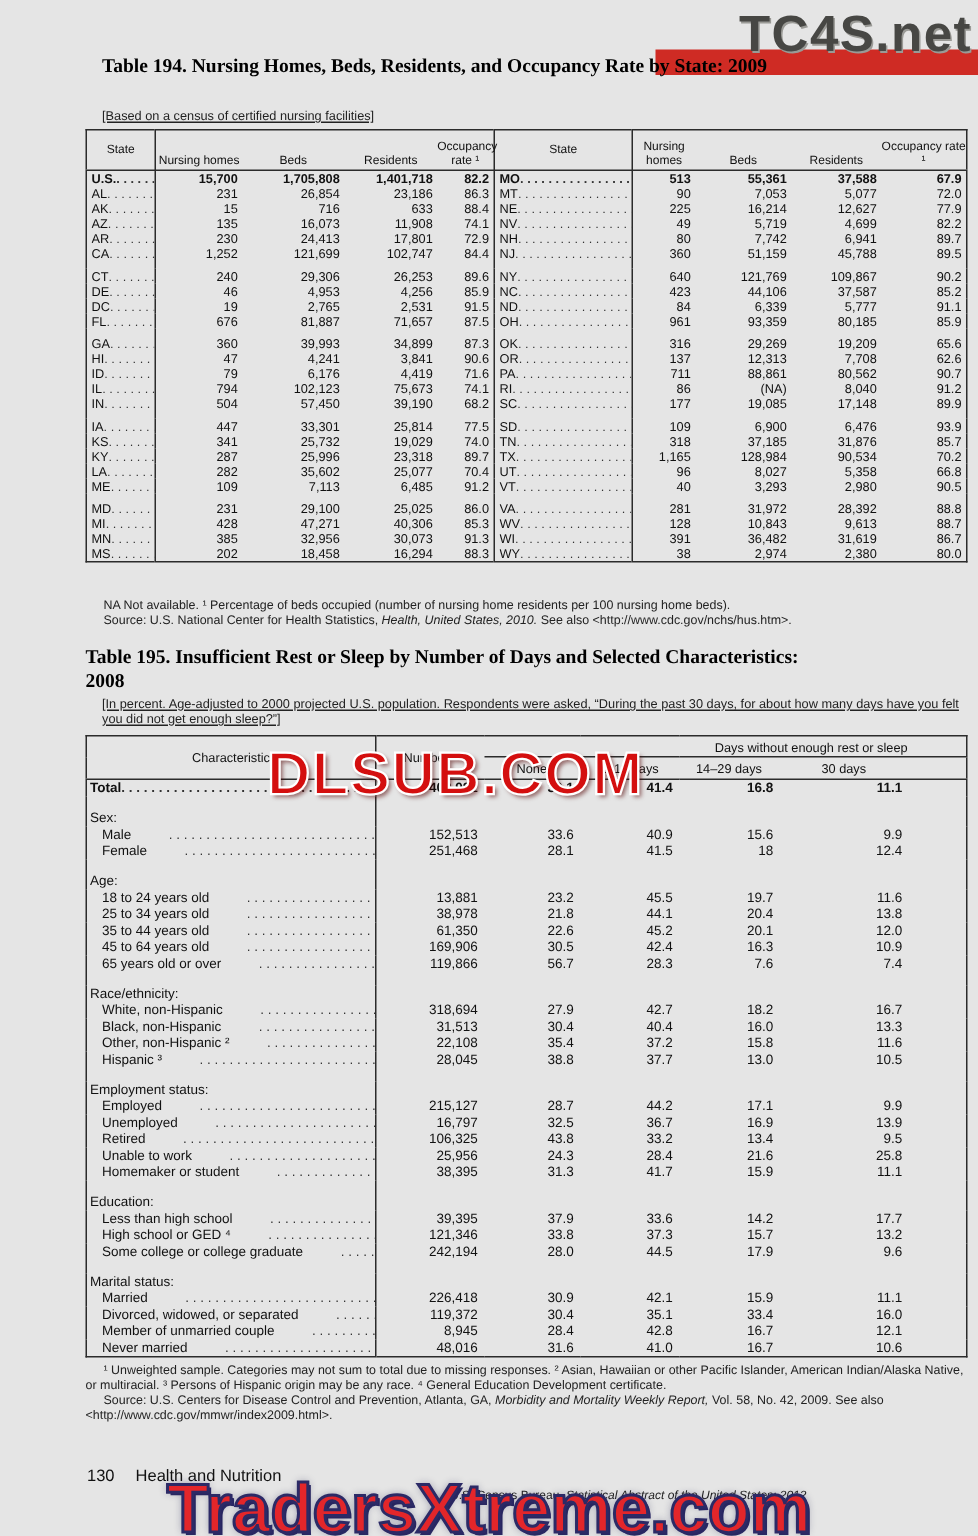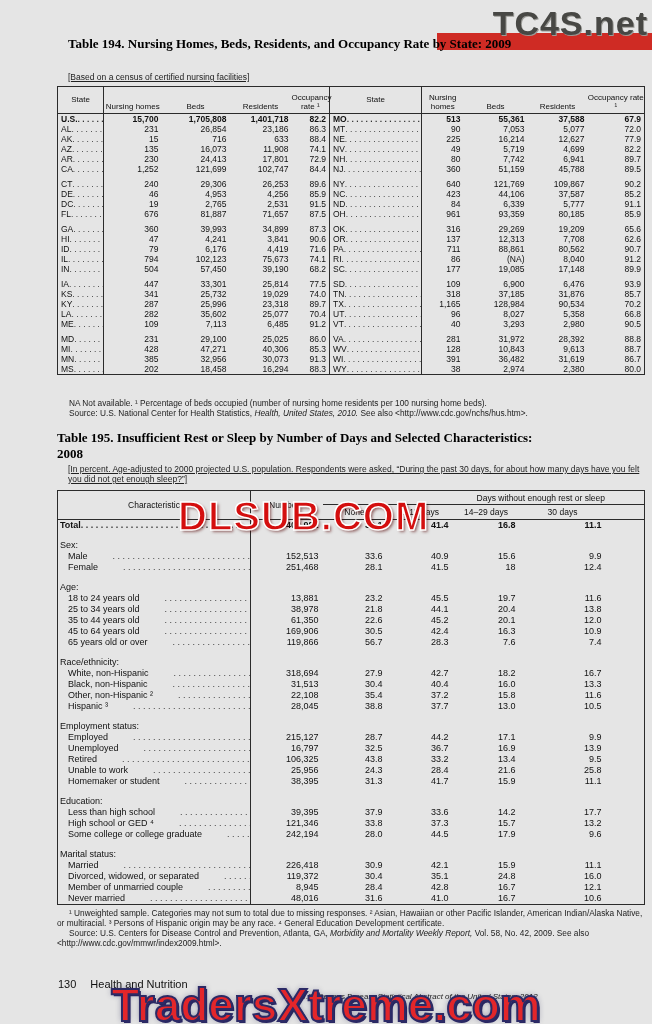--- a/index.html
+++ b/index.html
@@ -1157,21 +1157,21 @@
           <tr>
             <td class="st2 dr">
               <div class="lead ind">
                 <span class="code">Divorced, widowed, or separated</span>
                 <span class="dots"></span>
               </div>
             </td>
             <td>119,372</td>
             <td>30.4</td>
             <td>35.1</td>
-            <td>24.8</td>
+            <td>33.4</td>
             <td>16.0</td>
             <td class="pad"></td>
           </tr>
           <tr>
             <td class="st2 dr">
               <div class="lead ind">
                 <span class="code">Member of unmarried couple</span>
                 <span class="dots"></span>
               </div>
             </td>

